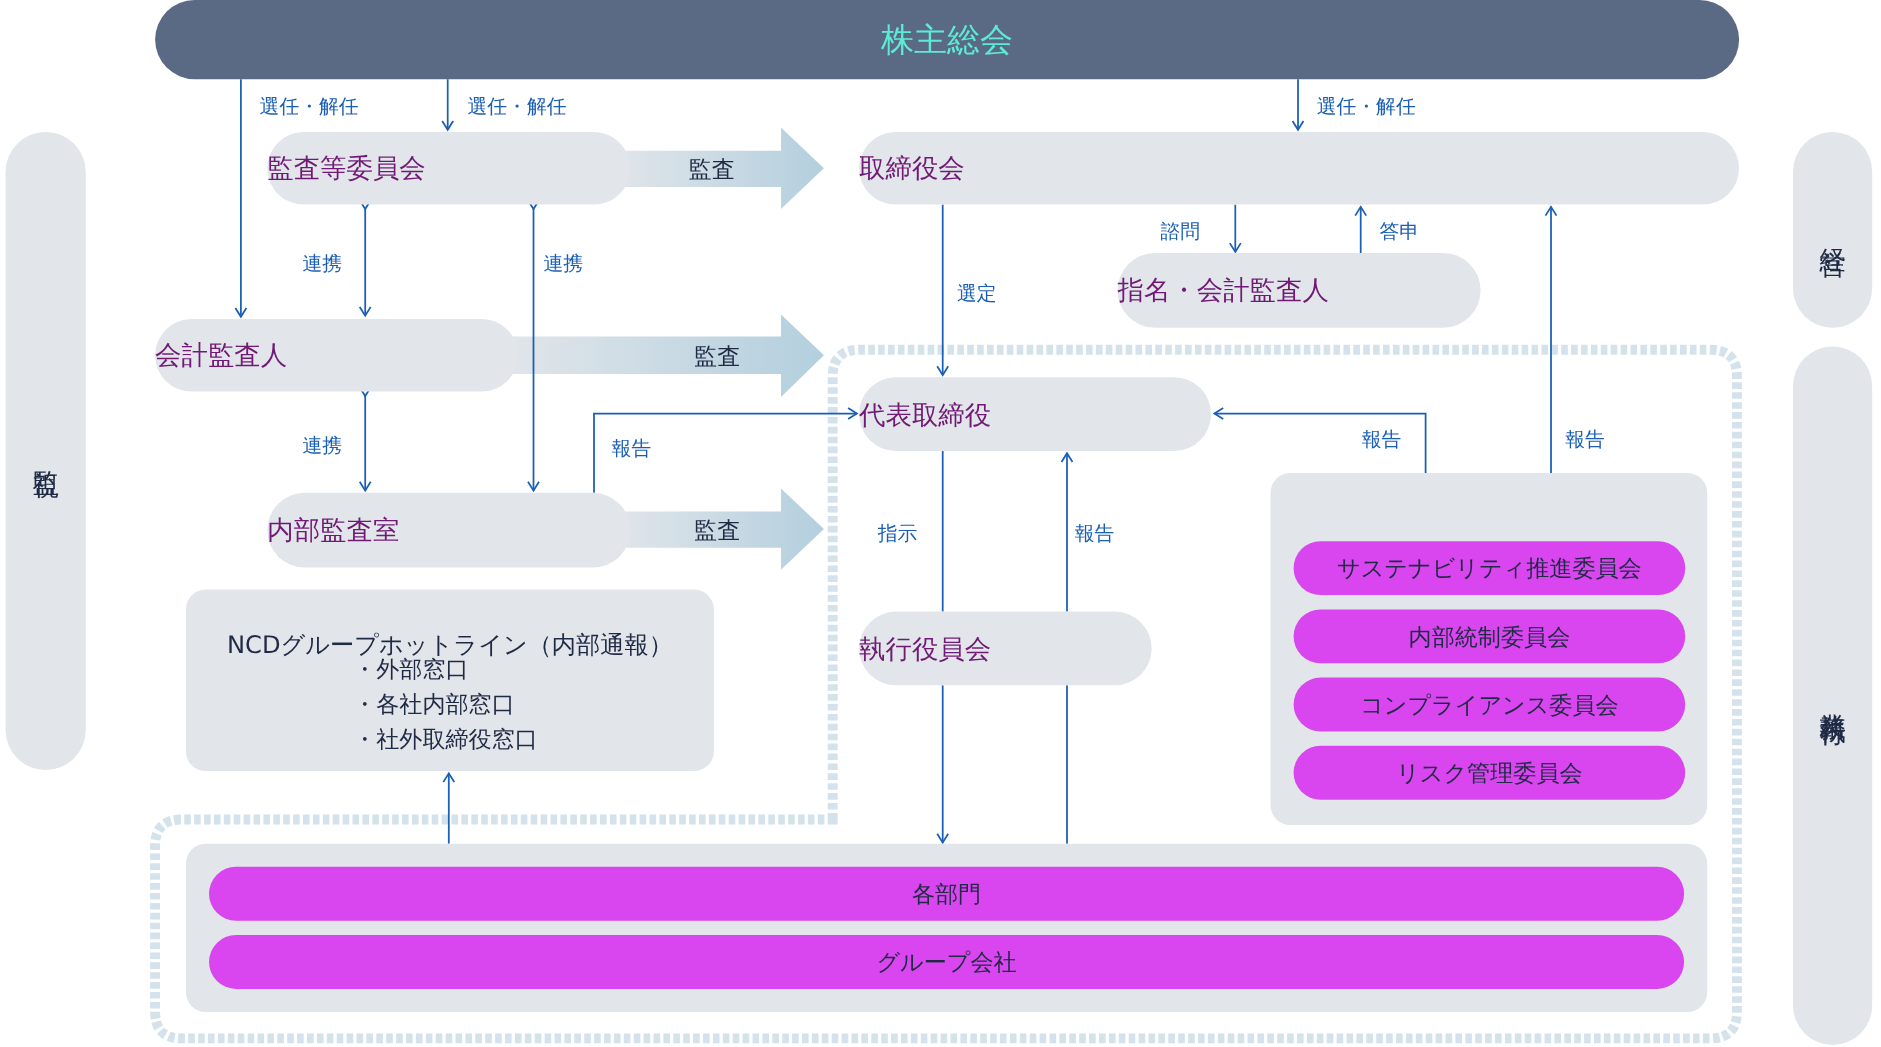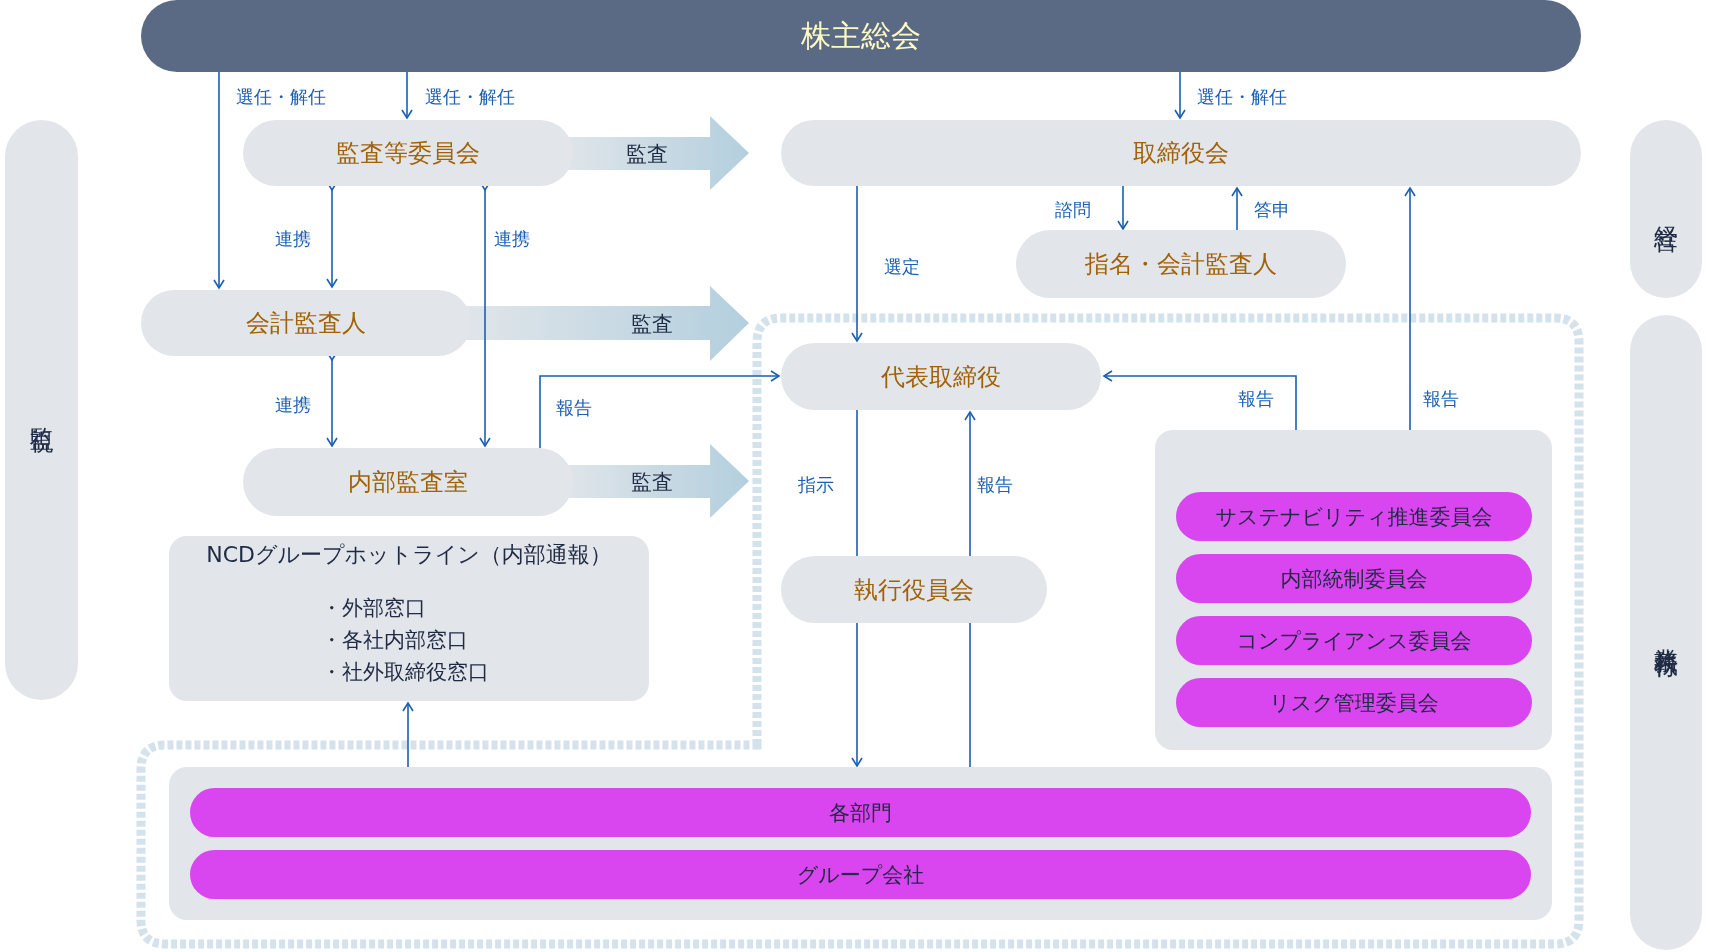--- a/index.html
+++ b/index.html
@@ -1,19 +1,19 @@
 <!DOCTYPE html>
 <html><head>
 <meta charset="utf-8">
 <style>
   html,body{margin:0;padding:0;background:#fff;}
   body{width:1710px;height:952px;position:relative;overflow:hidden;font-family:"DejaVu Sans","Liberation Sans",sans-serif;color:#1f2a44;}
   .abs{position:absolute;box-sizing:border-box;}
-  .pill{background:#e2e6ea;border-radius:36px;display:flex;align-items:center;justify-content:center;font-size:24px;color:#a16207;}
-  .top-bar{background:#5a6a85;color:#fef9c3;font-size:30px;border-radius:36px;display:flex;align-items:center;justify-content:center;}
+  .pill{background:#e2e6ea;border-radius:36px;display:flex;align-items:center;justify-content:flex-start;font-size:24px;color:#701a75;}
+  .top-bar{background:#5a6a85;color:#5eead4;font-size:30px;border-radius:36px;display:flex;align-items:center;justify-content:center;}
   .side{background:#e2e6ea;border-radius:40px;display:flex;justify-content:center;font-size:24px;color:#1f2a44;}
   .side span{writing-mode:vertical-rl;letter-spacing:2px;}
   .lbl{font-size:18px;color:#1a5fb4;white-space:nowrap;}
   .arrow-lbl{font-size:21px;color:#1f2a44;}
   .box{background:#e2e6ea;border-radius:18px;}
   .white-pill{background:#d946ef;border-radius:26px;display:flex;align-items:center;justify-content:center;font-size:21px;color:#1f2a44;}
   svg.overlay{position:absolute;left:0;top:0;}
 </style>
 </head>
 <body>
@@ -107,21 +107,21 @@
     <span>指名・会計監査人</span>
   </div>
 <div class="abs pill" style="left:781px;top:343px;width:320px;height:67px;">
     <span>代表取締役</span>
   </div>
 <div class="abs pill" style="left:781px;top:556px;width:266px;height:67px;">
     <span>執行役員会</span>
   </div>
 
 <div class="abs box" style="left:169px;top:536px;width:480px;height:165px;">
-  <div style="text-align:center;font-size:22px;margin-top:4px;">NCDグループホットライン（内部通報）</div>
+  <div style="text-align:center;font-size:22px;margin-top:36px;">NCDグループホットライン（内部通報）</div>
   <div style="position:absolute;left:152px;top:56px;font-size:21px;line-height:32px;">
     <div>・外部窓口</div>
     <div>・各社内部窓口</div>
     <div>・社外取締役窓口</div>
   </div>
 </div>
 
 <div class="abs box" style="left:1155px;top:430px;width:397px;height:320px;">
   <div class="abs white-pill" style="left:21px;top:62px;width:356px;height:49px;">サステナビリティ推進委員会</div>
   <div class="abs white-pill" style="left:21px;top:124px;width:356px;height:49px;">内部統制委員会</div>
@@ -140,17 +140,17 @@
 
 <div class="abs lbl" style="left:236px;top:85px;">選任・解任</div>
 <div class="abs lbl" style="left:425px;top:85px;">選任・解任</div>
 <div class="abs lbl" style="left:1197px;top:85px;">選任・解任</div>
 <div class="abs lbl" style="left:275px;top:227px;">連携</div>
 <div class="abs lbl" style="left:494px;top:227px;">連携</div>
 <div class="abs lbl" style="left:275px;top:393px;">連携</div>
 <div class="abs lbl" style="left:556px;top:396px;">報告</div>
 <div class="abs lbl" style="left:1055px;top:198px;">諮問</div>
 <div class="abs lbl" style="left:1254px;top:198px;">答申</div>
-<div class="abs lbl" style="left:870px;top:255px;margin-left:14px;">選定</div>
+<div class="abs lbl" style="left:870px;top:255px;">選定</div>
 <div class="abs lbl" style="left:1238px;top:387px;">報告</div>
 <div class="abs lbl" style="left:1423px;top:387px;">報告</div>
 <div class="abs lbl" style="left:760px;top:473px;margin-left:38px;">指示</div>
 <div class="abs lbl" style="left:977px;top:473px;">報告</div>
 
 </body></html>

